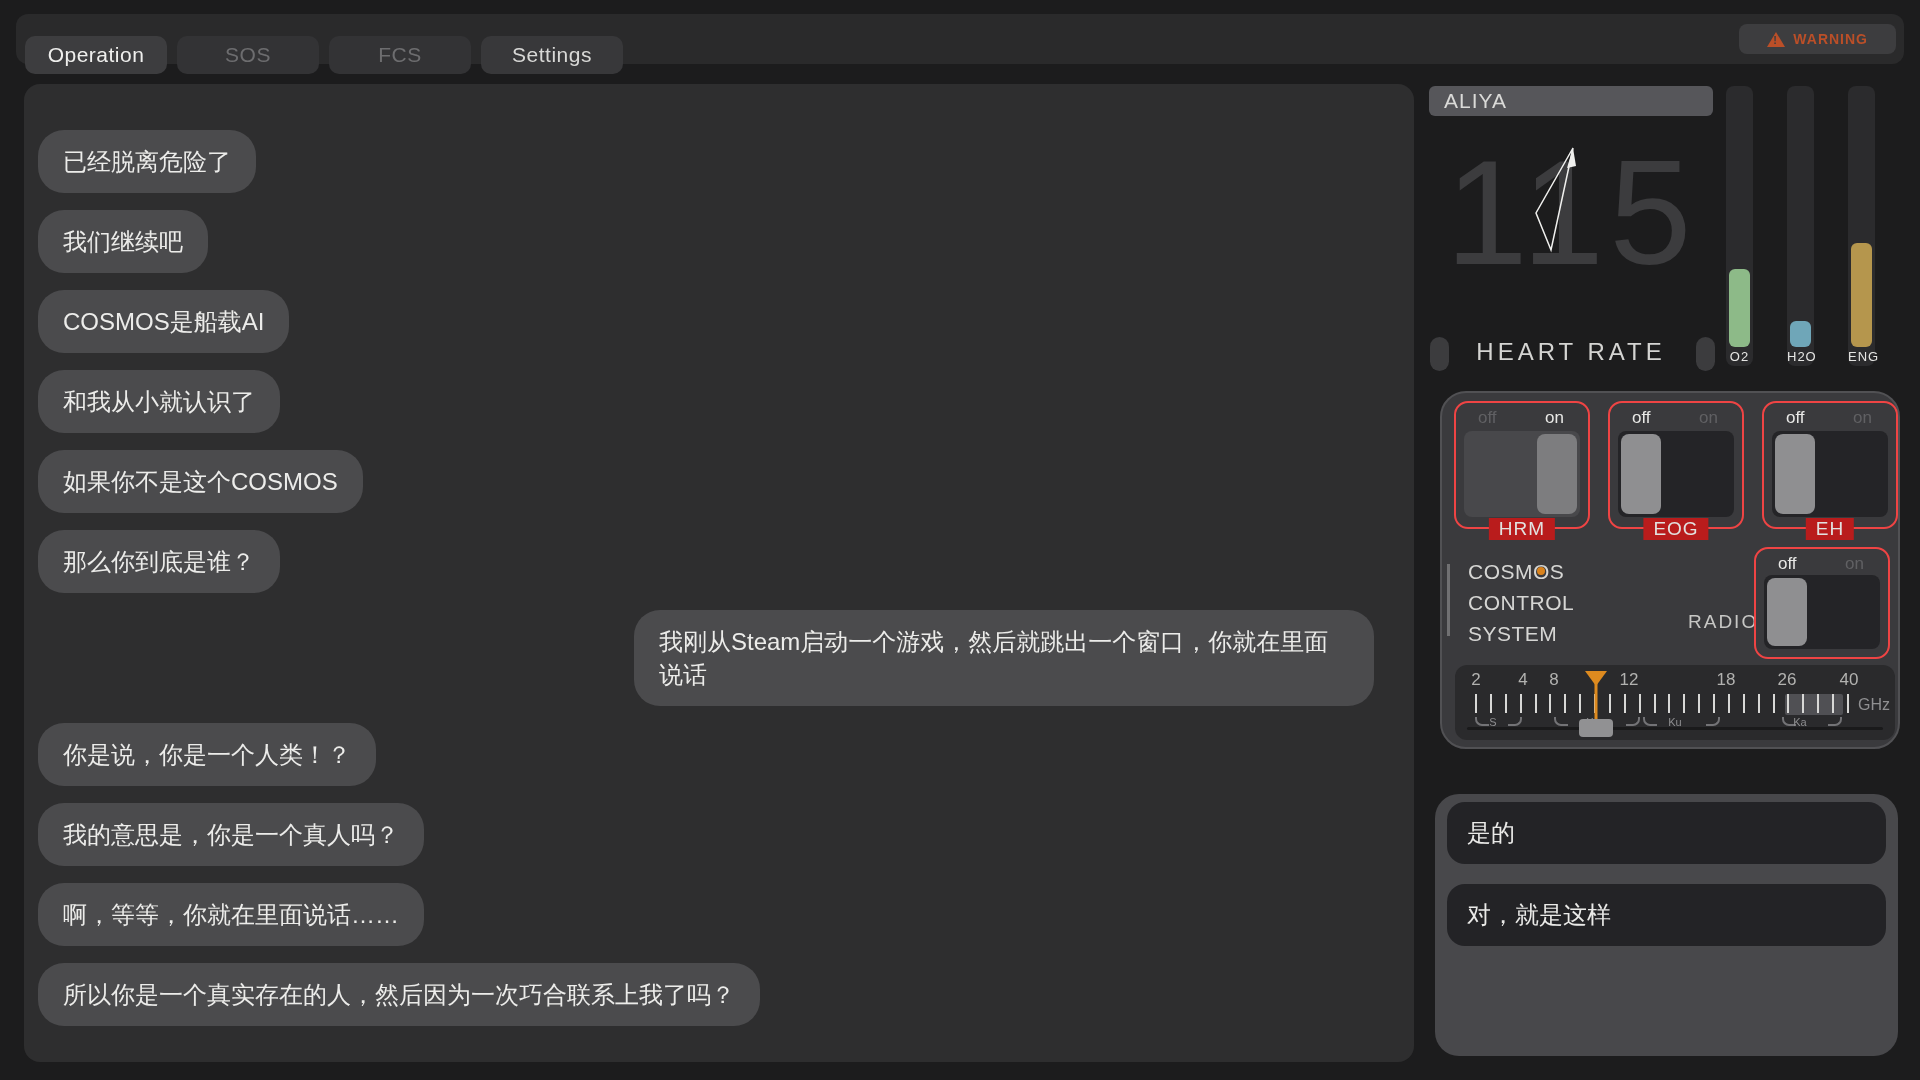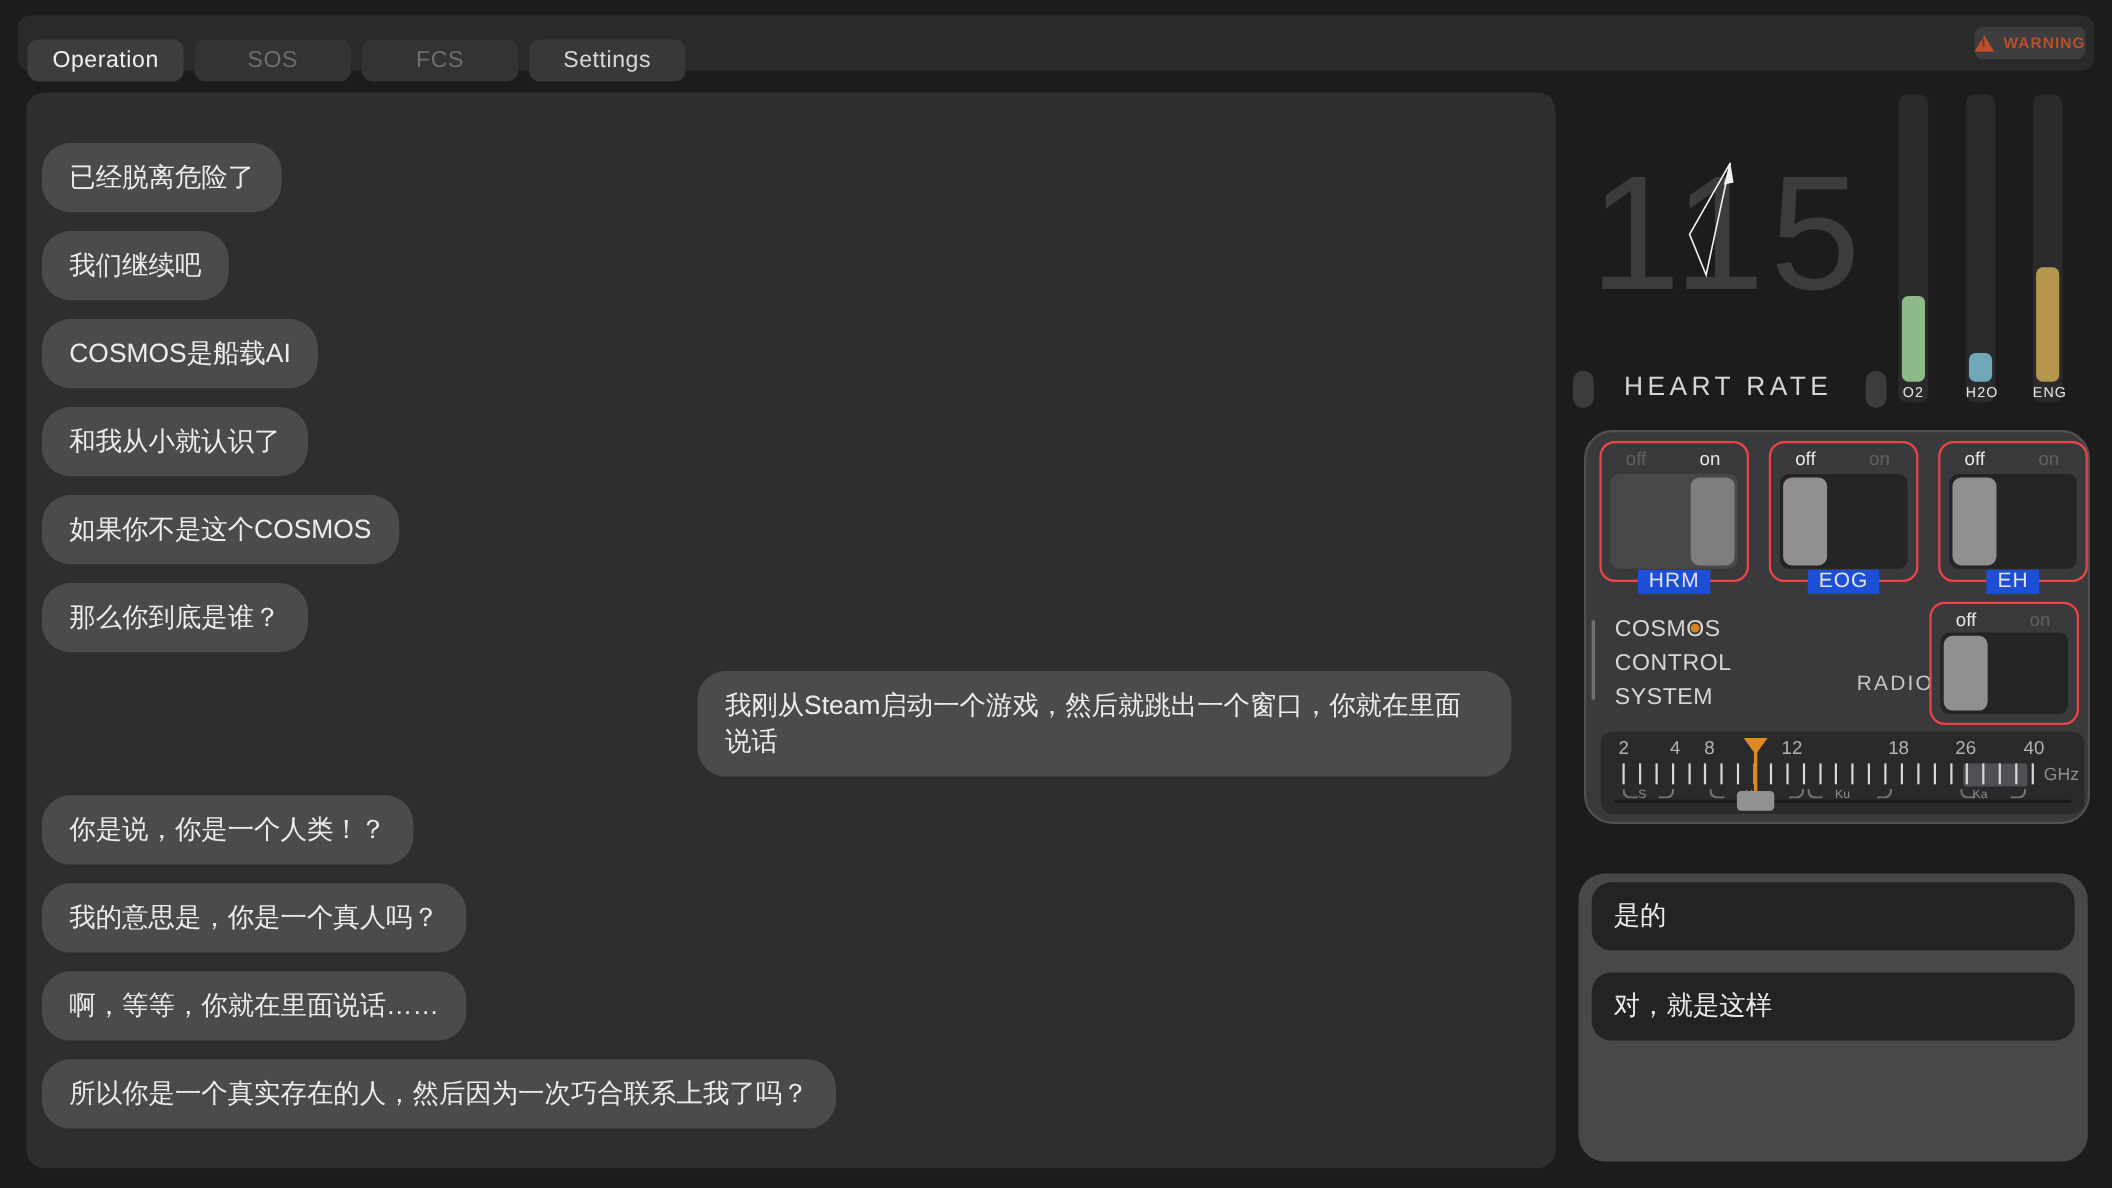--- a/index.html
+++ b/index.html
@@ -6,21 +6,21 @@
   .page{position:relative;width:1920px;height:1080px;background:#1c1c1d;overflow:hidden;
         font-family:"Liberation Sans","DejaVu Sans",sans-serif;}
 
   
   .topbar{position:absolute;left:16px;top:14px;width:1888px;height:50px;background:#2a2a2b;border-radius:12px;}
   .tabs{position:absolute;left:9px;top:22px;display:flex;gap:10px;}
   .tab{width:142px;height:38px;border-radius:10px;background:#38383a;color:#d8d8d6;font-size:21px;
        display:flex;align-items:center;justify-content:center;letter-spacing:.5px;cursor:pointer;}
   .tab.active{background:#3d3d3f;color:#efefed;}
   .tab.disabled{background:#333335;color:#6d6d6f;}
-  .warning-badge{position:absolute;right:8px;top:10px;height:30px;padding:0 0;border-radius:8px;
+  .warning-badge{position:absolute;right:8px;top:10px;height:30px;padding:0 28px;border-radius:8px;
        background:#3d3d3f;display:flex;align-items:center;gap:8px;color:#bb4f28;font-size:14px;
        font-weight:bold;letter-spacing:1px;}
   .warn-tri{position:relative;width:0;height:0;border-left:9px solid transparent;border-right:9px solid transparent;
        border-bottom:15px solid #bb4f28;}
   .warn-tri::after{content:"!";position:absolute;left:-3px;top:2px;font-size:11px;color:#3d3d3f;font-weight:bold;}
 
   
   .chat-panel{position:absolute;left:24px;top:84px;width:1390px;height:978px;background:#2e2e2f;
        border-radius:16px;box-sizing:border-box;padding:46px 40px 0 14px;display:flex;flex-direction:column;gap:17px;}
   .bubble{align-self:flex-start;max-width:740px;box-sizing:border-box;padding:15px 25px;background:#4b4b4d;
@@ -48,21 +48,21 @@
   .toggle-box.short{height:112px;}
   .t-off{position:absolute;top:5px;left:22px;font-size:17px;color:#606063;}
   .t-on{position:absolute;top:5px;right:24px;font-size:17px;color:#606063;}
   .lit{color:#e8e8e6 !important;}
   .toggle-track{position:absolute;left:8px;top:28px;width:116px;height:86px;border-radius:8px;background:#242427;}
   .short .toggle-track{top:26px;height:74px;}
   .toggle-knob{position:absolute;top:3px;left:3px;width:40px;height:80px;border-radius:8px;background:#8f8f91;}
   .short .toggle-knob{height:68px;}
   .toggle-box.on .toggle-track{background:#48484b;}
   .toggle-box.on .toggle-knob{left:auto;right:3px;background:#7d7d7f;}
-  .toggle-label{position:absolute;left:50%;bottom:-13px;transform:translateX(-50%);background:#1d4ed8;
+  .toggle-label{position:absolute;left:50%;bottom:-13px;transform:translateX(-50%);background:#b91c1c;
        padding:0 10px;font-size:19px;color:#e2e2e0;letter-spacing:1px;white-space:nowrap;}
   .cosmos-divider{position:absolute;left:5px;top:171px;width:3px;height:72px;background:#707072;}
   .cosmos-text{position:absolute;left:26px;top:163px;font-size:21px;line-height:31px;color:#d6d6d4;letter-spacing:.5px;}
   .o-dot{position:relative;}
   .o-dot::after{content:"";position:absolute;left:50%;top:46%;transform:translate(-50%,-50%);
        width:8px;height:8px;border-radius:50%;background:var(--dot,#d9821c);}
   .radio-label{position:absolute;left:246px;top:218px;font-size:19px;color:#c7c7c5;letter-spacing:2px;}
 
   .scale{position:absolute;left:13px;top:272px;width:440px;height:75px;background:#2a2a2c;border-radius:12px;}
   .scale-num{position:absolute;top:5px;transform:translateX(-50%);font-size:17px;color:#b2b2b0;}
@@ -111,20 +111,21 @@
       <div class="bubble">和我从小就认识了</div>
       <div class="bubble">如果你不是这个COSMOS</div>
       <div class="bubble">那么你到底是谁？</div>
       <div class="bubble right">我刚从Steam启动一个游戏，然后就跳出一个窗口，你就在里面说话</div>
       <div class="bubble">你是说，你是一个人类！？</div>
       <div class="bubble">我的意思是，你是一个真人吗？</div>
       <div class="bubble">啊，等等，你就在里面说话……</div>
       <div class="bubble">所以你是一个真实存在的人，然后因为一次巧合联系上我了吗？</div>
     </div>
 
+  <div class="aliya-pill">ALIYA</div>
   <div class="hr-number">115</div>
   <svg class="hr-needle" width="284" height="290" viewBox="0 0 284 290">
     <polygon points="144,62 107,127 122,164" fill="none" stroke="#f0f0ee" stroke-width="1.5"></polygon>
     <polygon points="144,62 138,82 147,80" fill="#f0f0ee"></polygon>
   </svg>
   <div class="hr-label">HEART RATE</div>
   <div class="hr-pill" style="left:1430px;"></div>
   <div class="hr-pill" style="left:1696px;"></div>
   <div id="bars">
       <div class="bar" style="left: 1726px;">

